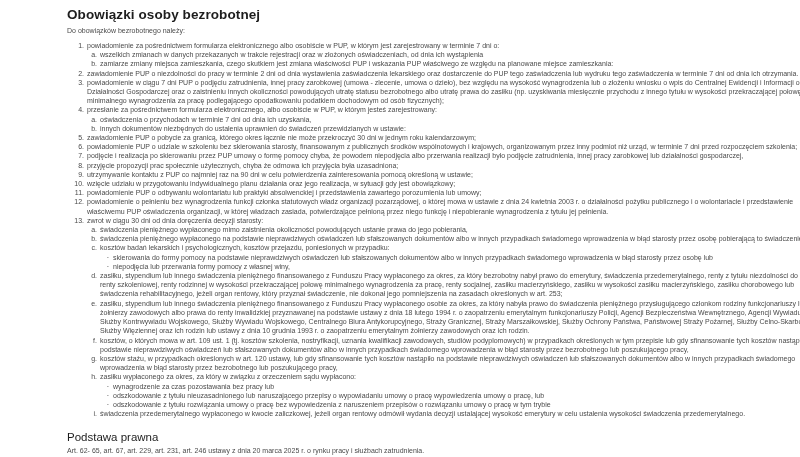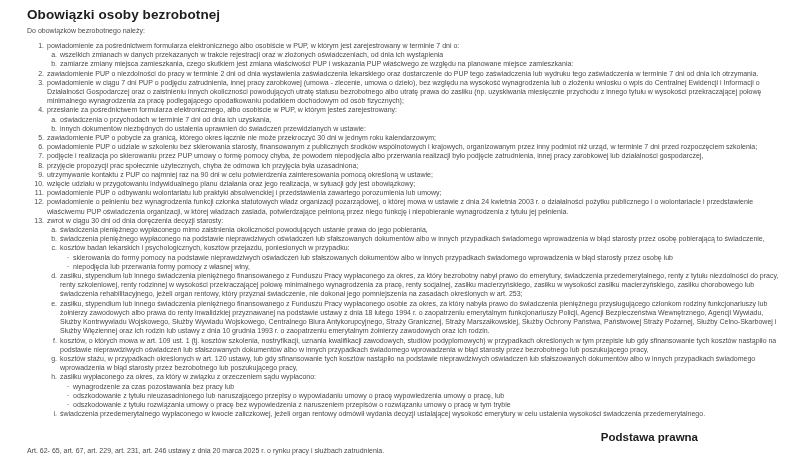--- a/index.html
+++ b/index.html
@@ -5,20 +5,21 @@
   * { margin: 0; padding: 0; box-sizing: border-box; }
   html, body {
     width: 800px; height: 457px;
     background: #ffffff;
     font-family: "Liberation Sans", "DejaVu Sans", sans-serif;
     overflow: hidden;
   }
   .doc {
     padding: 5px 16px 0 27px;
     width: 714px;
+    margin-left: 40px;
   }
   .doc-title {
     font-size: 13.5px;
     font-weight: bold;
     color: #1d1d1d;
     letter-spacing: 0.1px;
     margin-top: 2px;
     margin-bottom: 5px;
   }
   .intro {
@@ -47,24 +48,23 @@
   .row.item .marker   { width: 17px; margin-right: 3px; }
   .row.sub    { padding-left: 20px; }
   .row.sub .marker    { width: 10px; margin-right: 3px; }
   .row.bullet { padding-left: 34px; }
   .row.bullet .marker { width: 8px;  margin-right: 4px; }
   .legal {
     margin-top: 13px;
   }
   .legal-heading {
     font-size: 11.5px;
-    font-weight: bold;
+    font-weight: normal;
     color: #1d1d1d;
     margin-bottom: 4px;
-    text-align: right;
   }
   .legal-text {
     font-size: 7px;
     color: #4a4a4a;
   }
 </style>
 </head>
 <body>
 
 <div class="doc">

